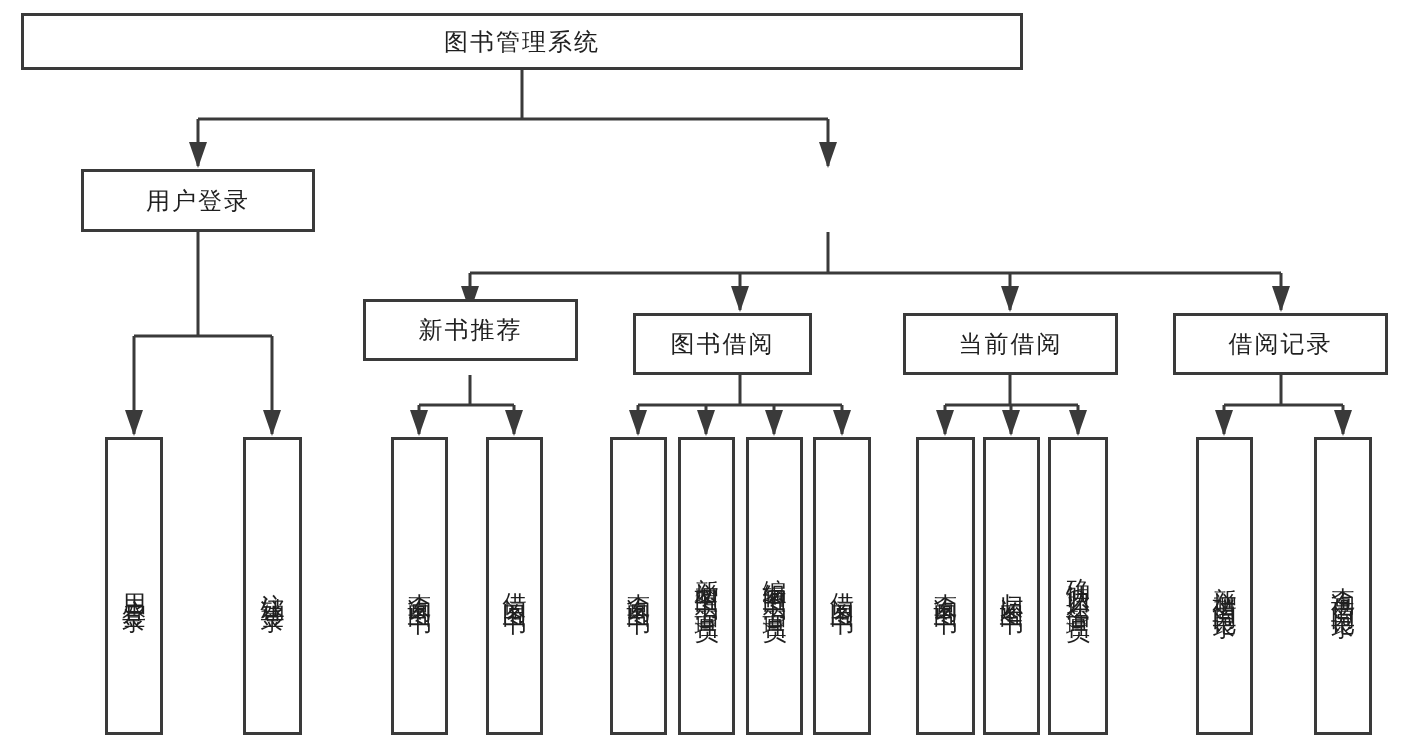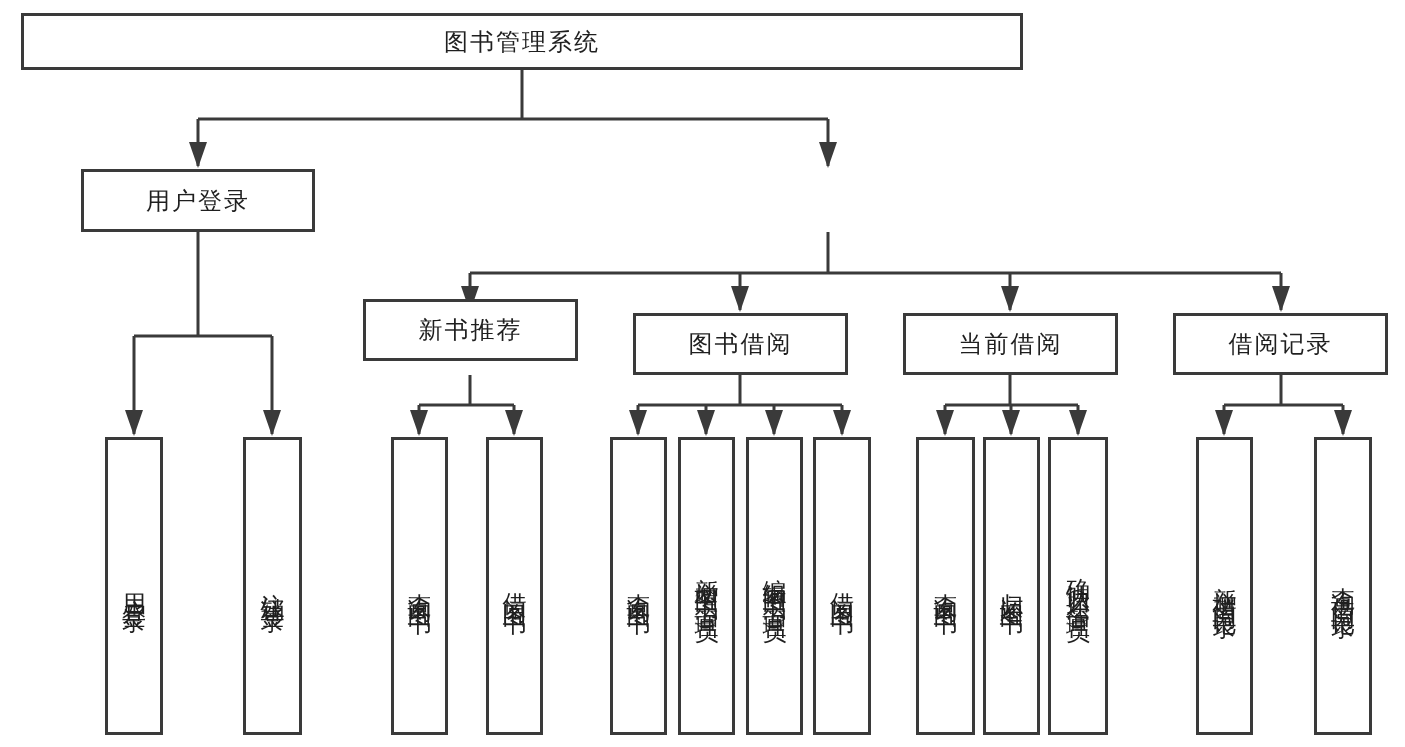--- a/index.html
+++ b/index.html
@@ -88,21 +88,21 @@
       <polygon points="1215,410 1233,410 1224,436"></polygon>
       <polygon points="1334,410 1352,410 1343,436"></polygon>
     </g>
   </svg>
 
   <div class="node h" style="left:21px;top:13px;width:1002px;height:57px;">图书管理系统</div>
 
   <div class="node h" style="left:81px;top:169px;width:234px;height:63px;">用户登录</div>
 
   <div class="node h" style="left:363px;top:299px;width:215px;height:62px;">新书推荐</div>
-  <div class="node h" style="left:633px;top:313px;width:215px;height:62px;">图书借阅</div>
+  <div class="node h" style="left:633px;top:313px;width:179px;height:62px;">图书借阅</div>
   <div class="node h" style="left:903px;top:313px;width:215px;height:62px;">当前借阅</div>
   <div class="node h" style="left:1173px;top:313px;width:215px;height:62px;">借阅记录</div>
 
   <div class="node v" style="left:105px;top:437px;width:58px;height:298px;">用户登录</div>
   <div class="node v" style="left:243px;top:437px;width:59px;height:298px;">注销登录</div>
 
   <div class="node v" style="left:391px;top:437px;width:57px;height:298px;">查询图书</div>
   <div class="node v" style="left:486px;top:437px;width:57px;height:298px;">借阅图书</div>
 
   <div class="node v" style="left:610px;top:437px;width:57px;height:298px;">查询图书</div>

